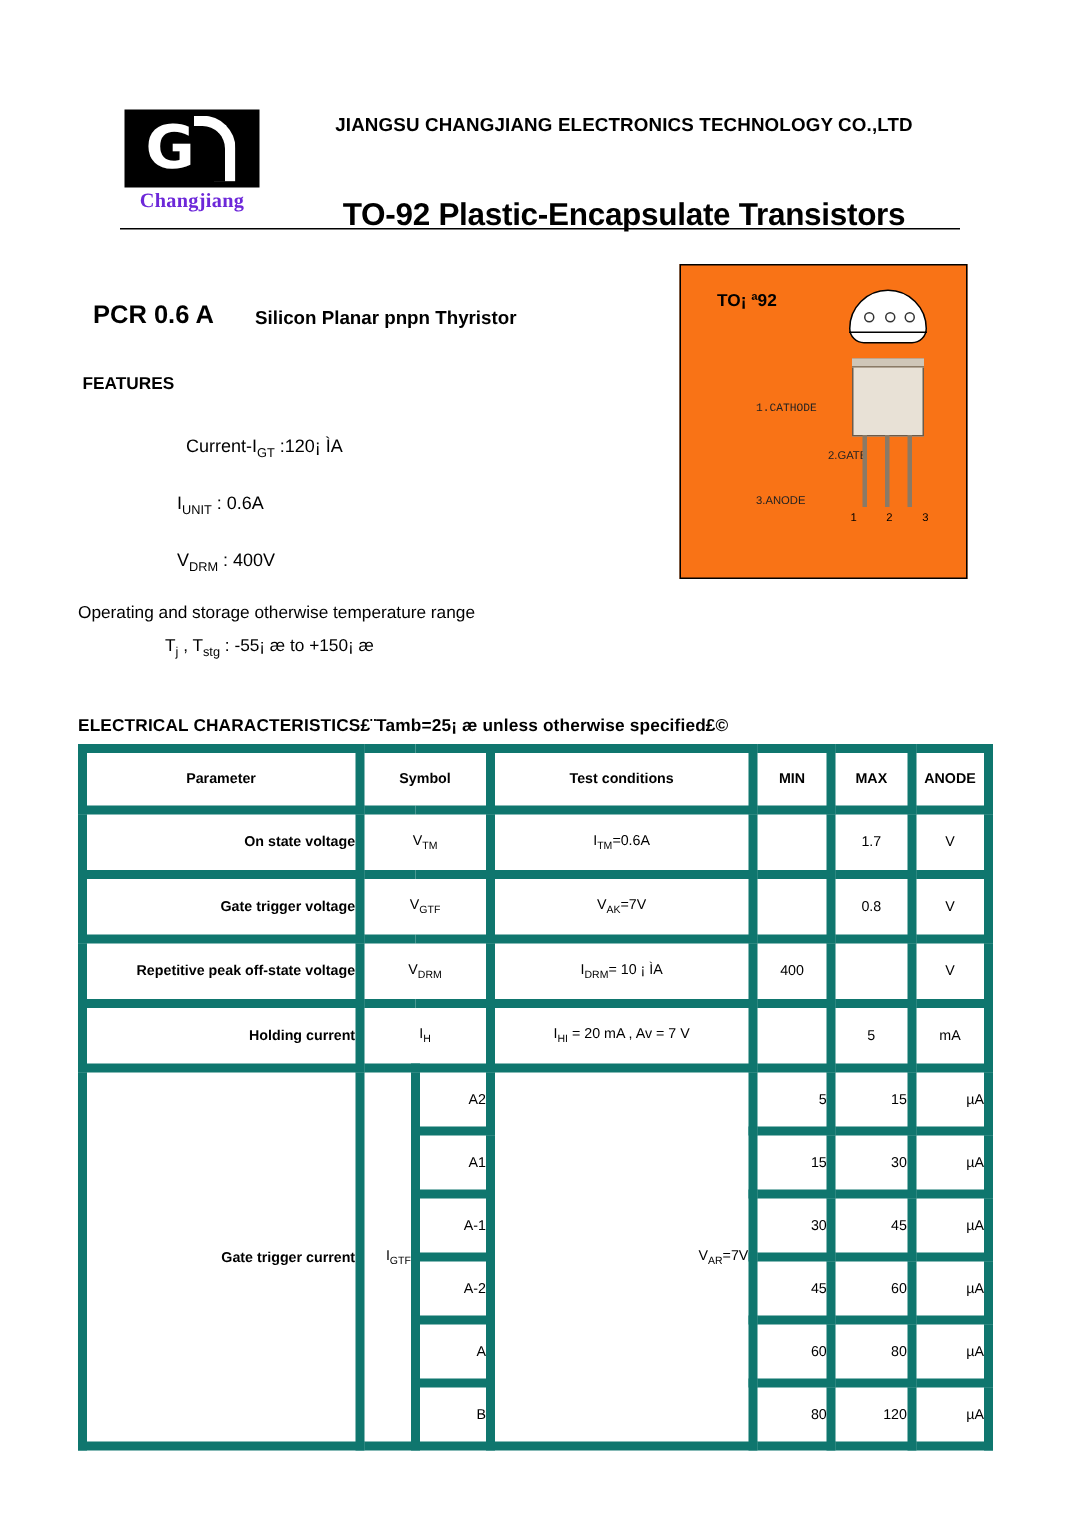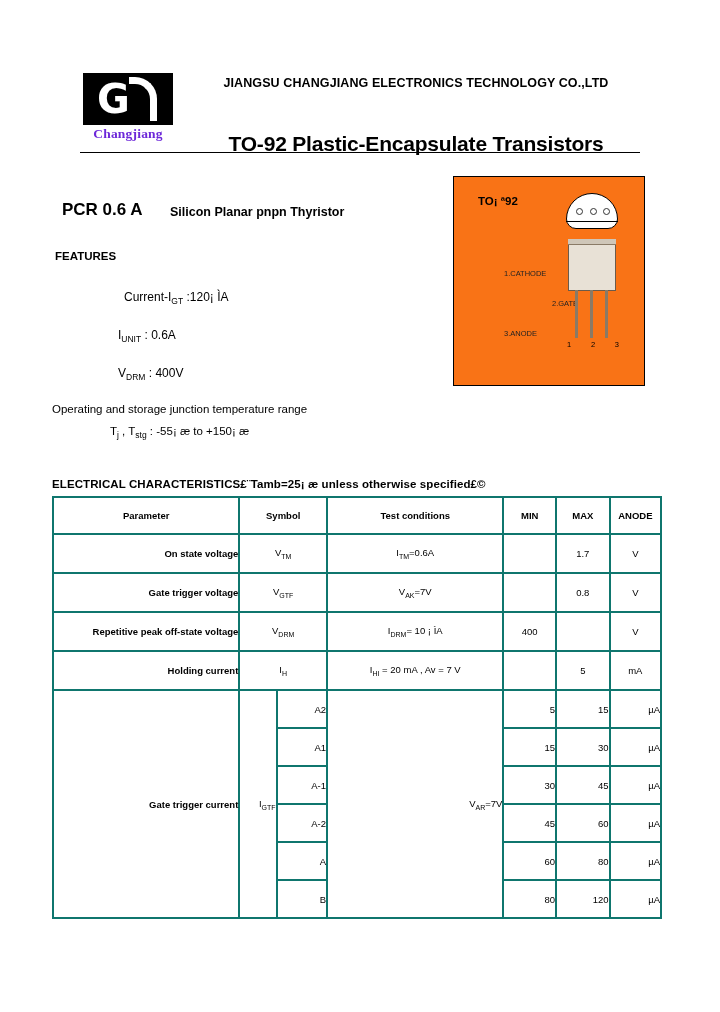--- a/index.html
+++ b/index.html
@@ -152,21 +152,21 @@
     position: absolute;
     left: 24px; top: 18px;
     font-size: 11.5px;
     font-weight: bold;
   }
   .pkg-pin {
     position: absolute;
     font-size: 7.5px;
     color: #222;
   }
-  .pin1 { left: 50px; top: 92px; }
+  .pin1 { left: 50px; top: 92px; font-family: Liberation Mono, monospace; }
   .pin2 { left: 62px; top: 122px; padding-left: 36px; }
   .pin3 { left: 50px; top: 152px; text-align: right; }
   .pkg-top {
     position: absolute;
     left: 112px; top: 16px;
     width: 52px; height: 36px;
     border: 1.1px solid #000;
     border-radius: 26px 26px 10px 10px;
     background: #fff;
     box-sizing: border-box;
@@ -243,21 +243,21 @@
 
   
   .tbl {
     position: absolute;
     left: 52px; top: 496px;
     width: 610px;
     border-collapse: collapse;
     font-size: 9.5px;
   }
   .tbl td, .tbl th {
-    border: 2px solid #0f766e;
+    border: 6px solid #0f766e;
     padding: 0;
     text-align: center;
     vertical-align: middle;
     font-weight: normal;
     height: 37px;
   }
   .tbl th {
     font-weight: bold;
     font-size: 9.5px;
     height: 35px;
@@ -298,21 +298,21 @@
 
   <div class="part-title">PCR 0.6 A</div>
   <div class="part-desc">Silicon Planar pnpn Thyristor</div>
 
   <div class="features-head">FEATURES</div>
 
   <div class="feat feat-1"><span>Current-I</span><sub>GT</sub><span> :120¡ ÌA</span></div>
   <div class="feat feat-2"><span>I</span><sub>UNIT</sub><span> :   0.6A</span></div>
   <div class="feat feat-3"><span>V</span><sub>DRM</sub><span> :   400V</span></div>
 
-  <div class="oper-1">Operating and storage junction temperature range</div>
+  <div class="oper-1">Operating and storage otherwise temperature range</div>
   <div class="oper-2"><span>T</span><sub>j</sub><span> , T</span><sub>stg</sub><span> : -55¡ æ to +150¡ æ</span></div>
 
   <div class="pkg-box">
     <div class="pkg-label">TO¡ ª92</div>
     <div class="pkg-pin pin1">1.CATHODE</div>
     <div class="pkg-pin pin2">2.GATE</div>
     <div class="pkg-pin pin3">3.ANODE</div>
     <div class="pkg-top"></div>
     <div class="pkg-top-flat"></div>
     <div class="pkg-dots">

